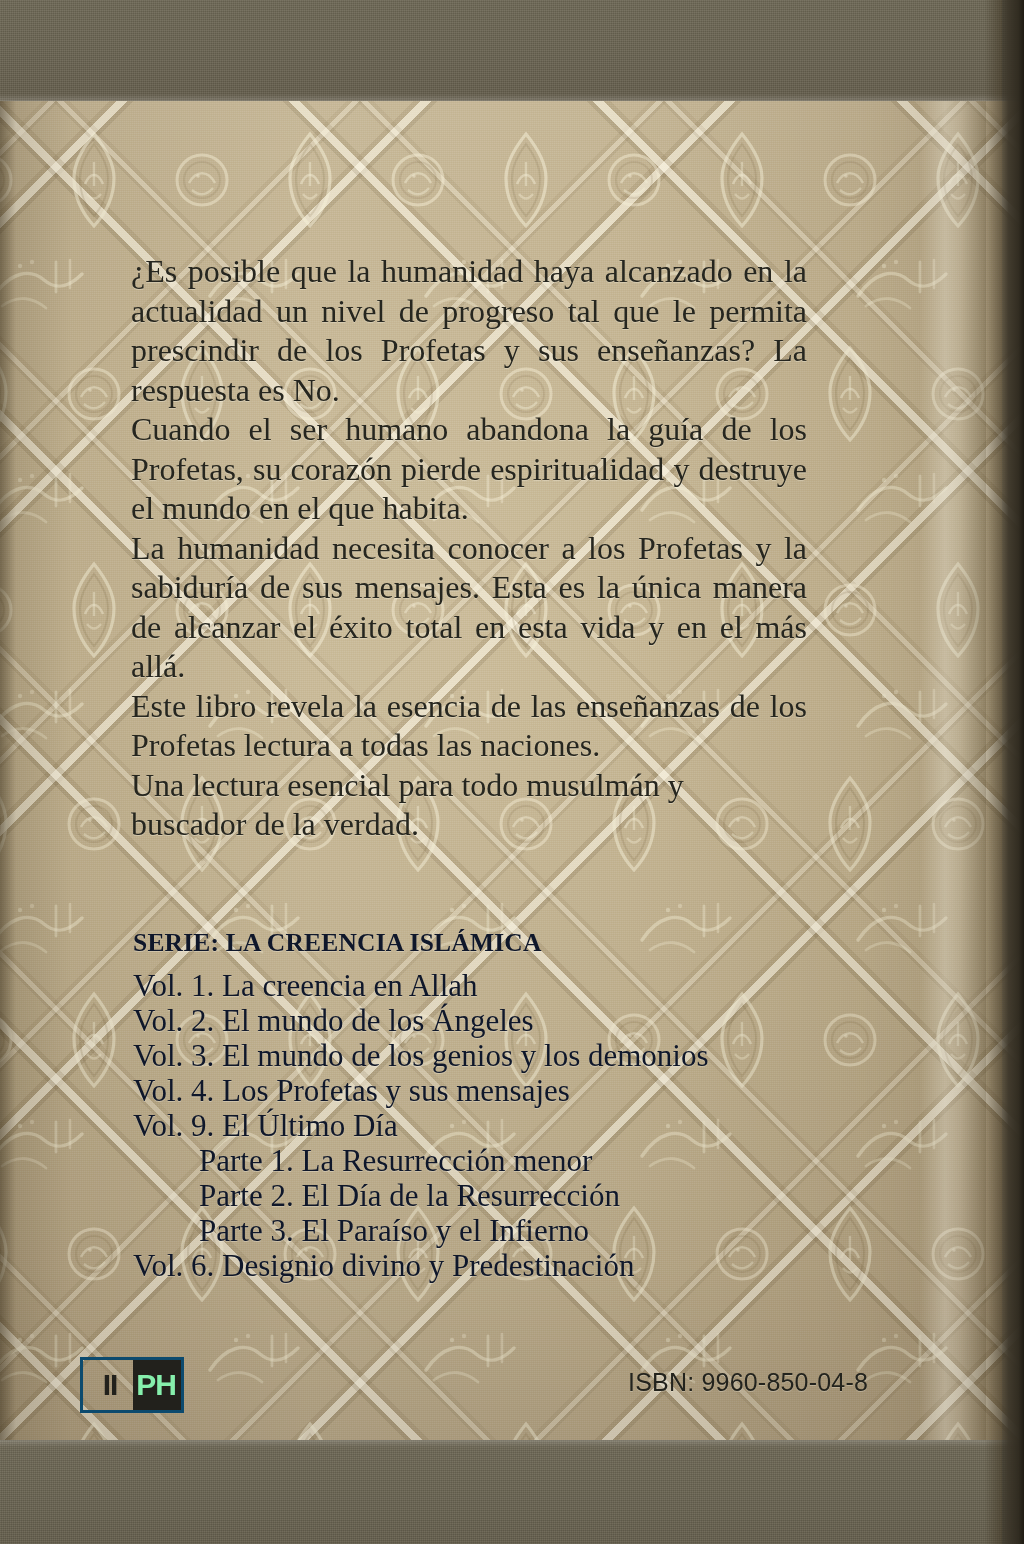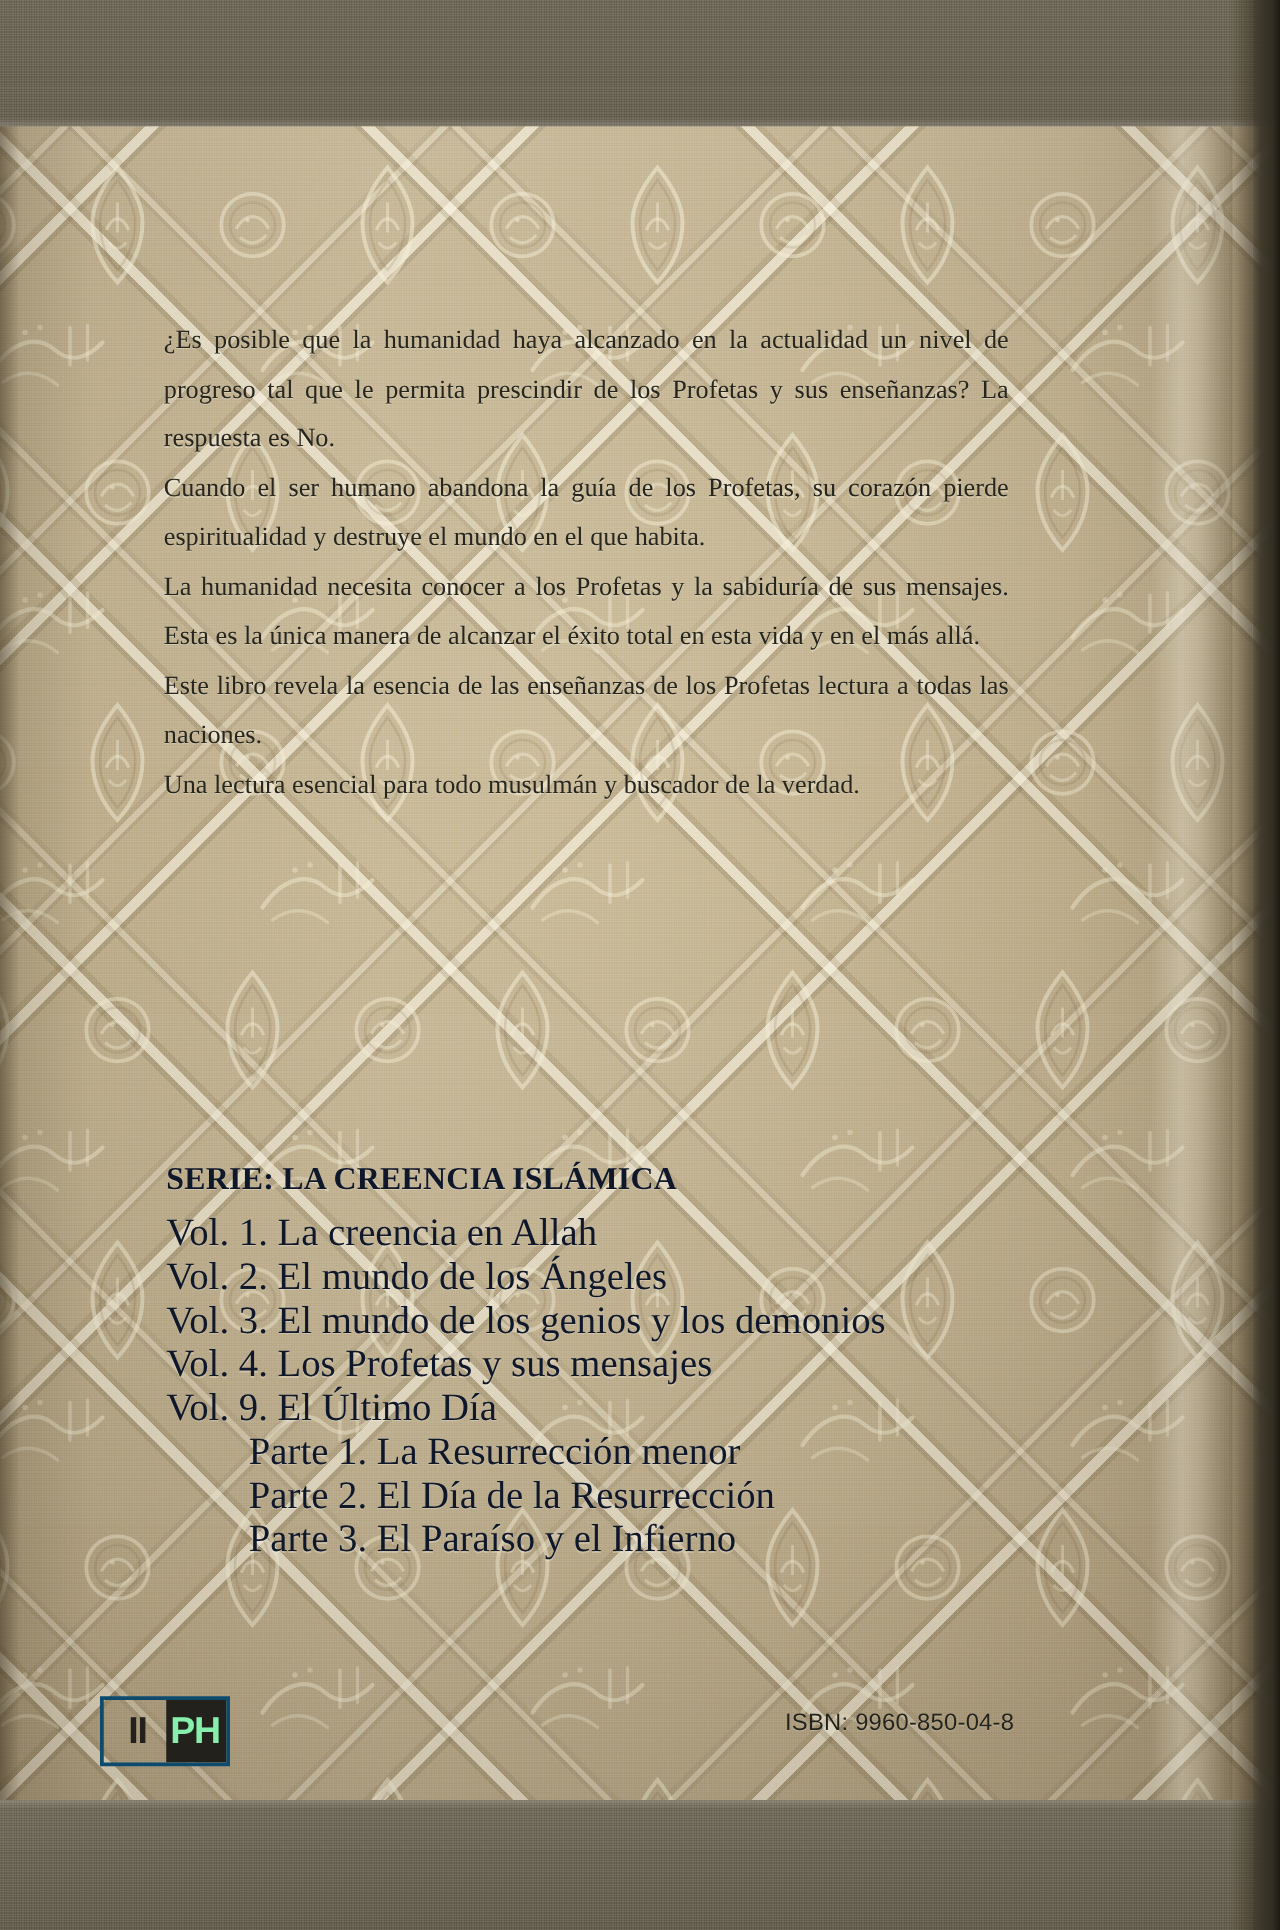--- a/index.html
+++ b/index.html
@@ -167,21 +167,21 @@
     pointer-events: none;
   }
 
   
   .blurb {
     position: absolute;
     left: 131px;
     top: 252px;
     width: 676px;
     color: #26261f;
-    font-size: 21px;
+    font-size: 32px;
     line-height: 39.5px;
     text-align: justify;
     text-shadow: 0 1px 0 rgba(255,252,240,0.30);
   }
   .blurb p {
     margin: 0;
     text-align: justify;
   }
   .blurb p:last-child { text-align: left; }
 
@@ -233,21 +233,21 @@
     line-height: 1;
   }
   .logo-left  { color: #22211c; background: transparent; padding-left: 4px; }
   .logo-right { color: #86efac; background: #22211c; padding-right: 2px; }
 
   .isbn {
     position: absolute;
     left: 628px;
     top: 1368px;
     font-family: "Liberation Sans", sans-serif;
-    font-size: 19px;
+    font-size: 25px;
     letter-spacing: 0.2px;
     color: #23231d;
     text-shadow: 0 1px 0 rgba(255,252,240,0.25);
   }
 </style>
 </head>
 <body>
 
 <div id="cover">
 
@@ -463,20 +463,21 @@
     <div class="series-title">SERIE: LA CREENCIA ISLÁMICA</div>
     <ul class="series-list">
       <li>Vol. 1. La creencia en Allah</li>
       <li>Vol. 2. El mundo de los Ángeles</li>
       <li>Vol. 3. El mundo de los genios y los demonios</li>
       <li>Vol. 4. Los Profetas y sus mensajes</li>
       <li>Vol. 9. El Último Día</li>
       <li class="indent">Parte 1. La Resurrección menor</li>
       <li class="indent">Parte 2. El Día de la Resurrección</li>
       <li class="indent">Parte 3. El Paraíso y el Infierno</li>
+      <li>Vol. 6. Designio divino y Predestinación</li>
     </ul>
   </div>
 
   <div class="logo">
     <span class="logo-left">II</span>
     <span class="logo-right">PH</span>
   </div>
 
   <div class="isbn">ISBN: 9960-850-04-8</div>
 

